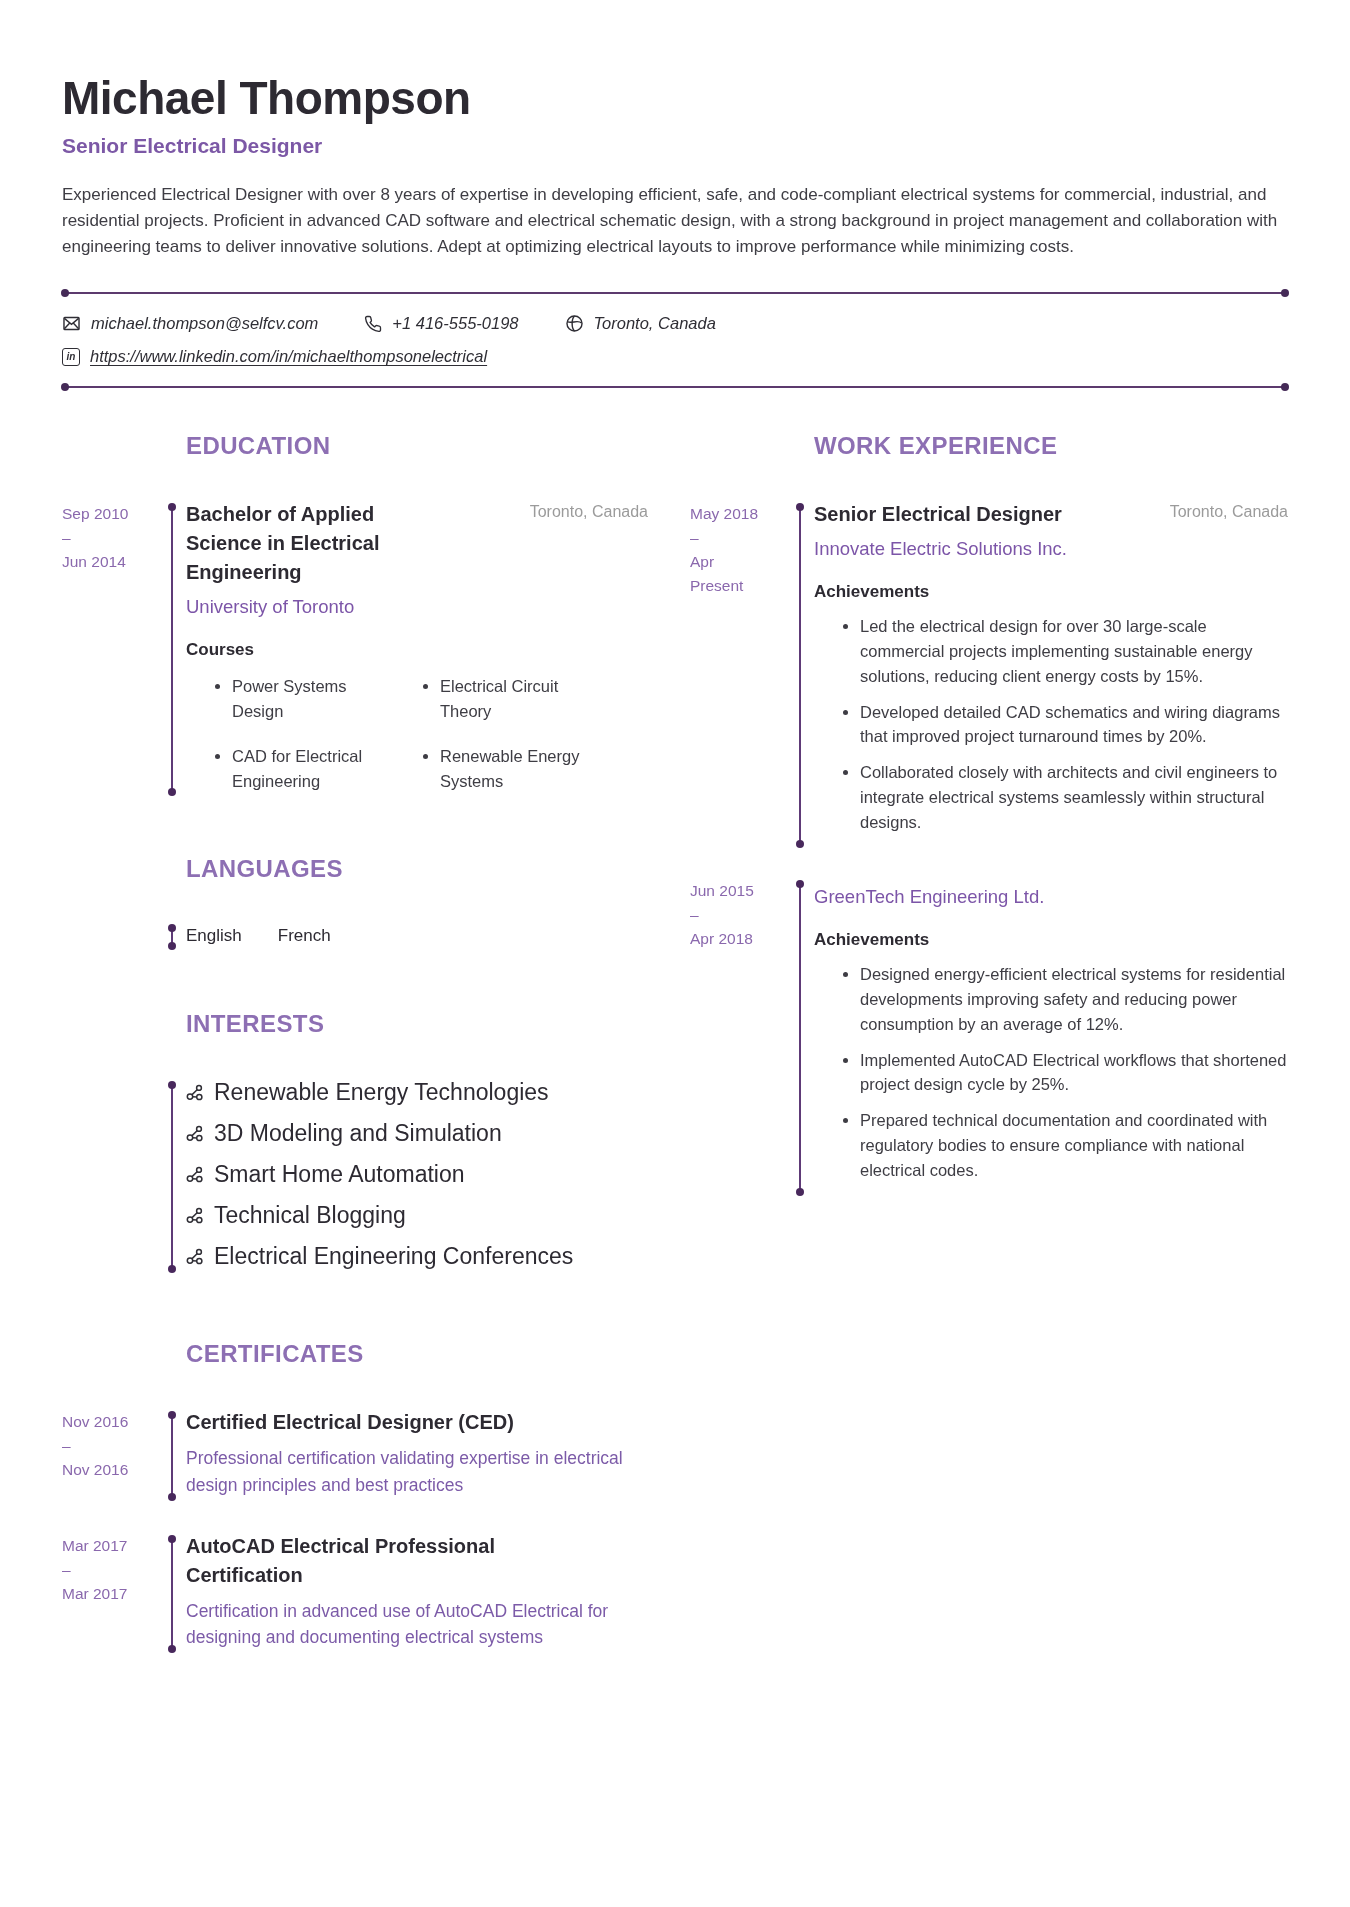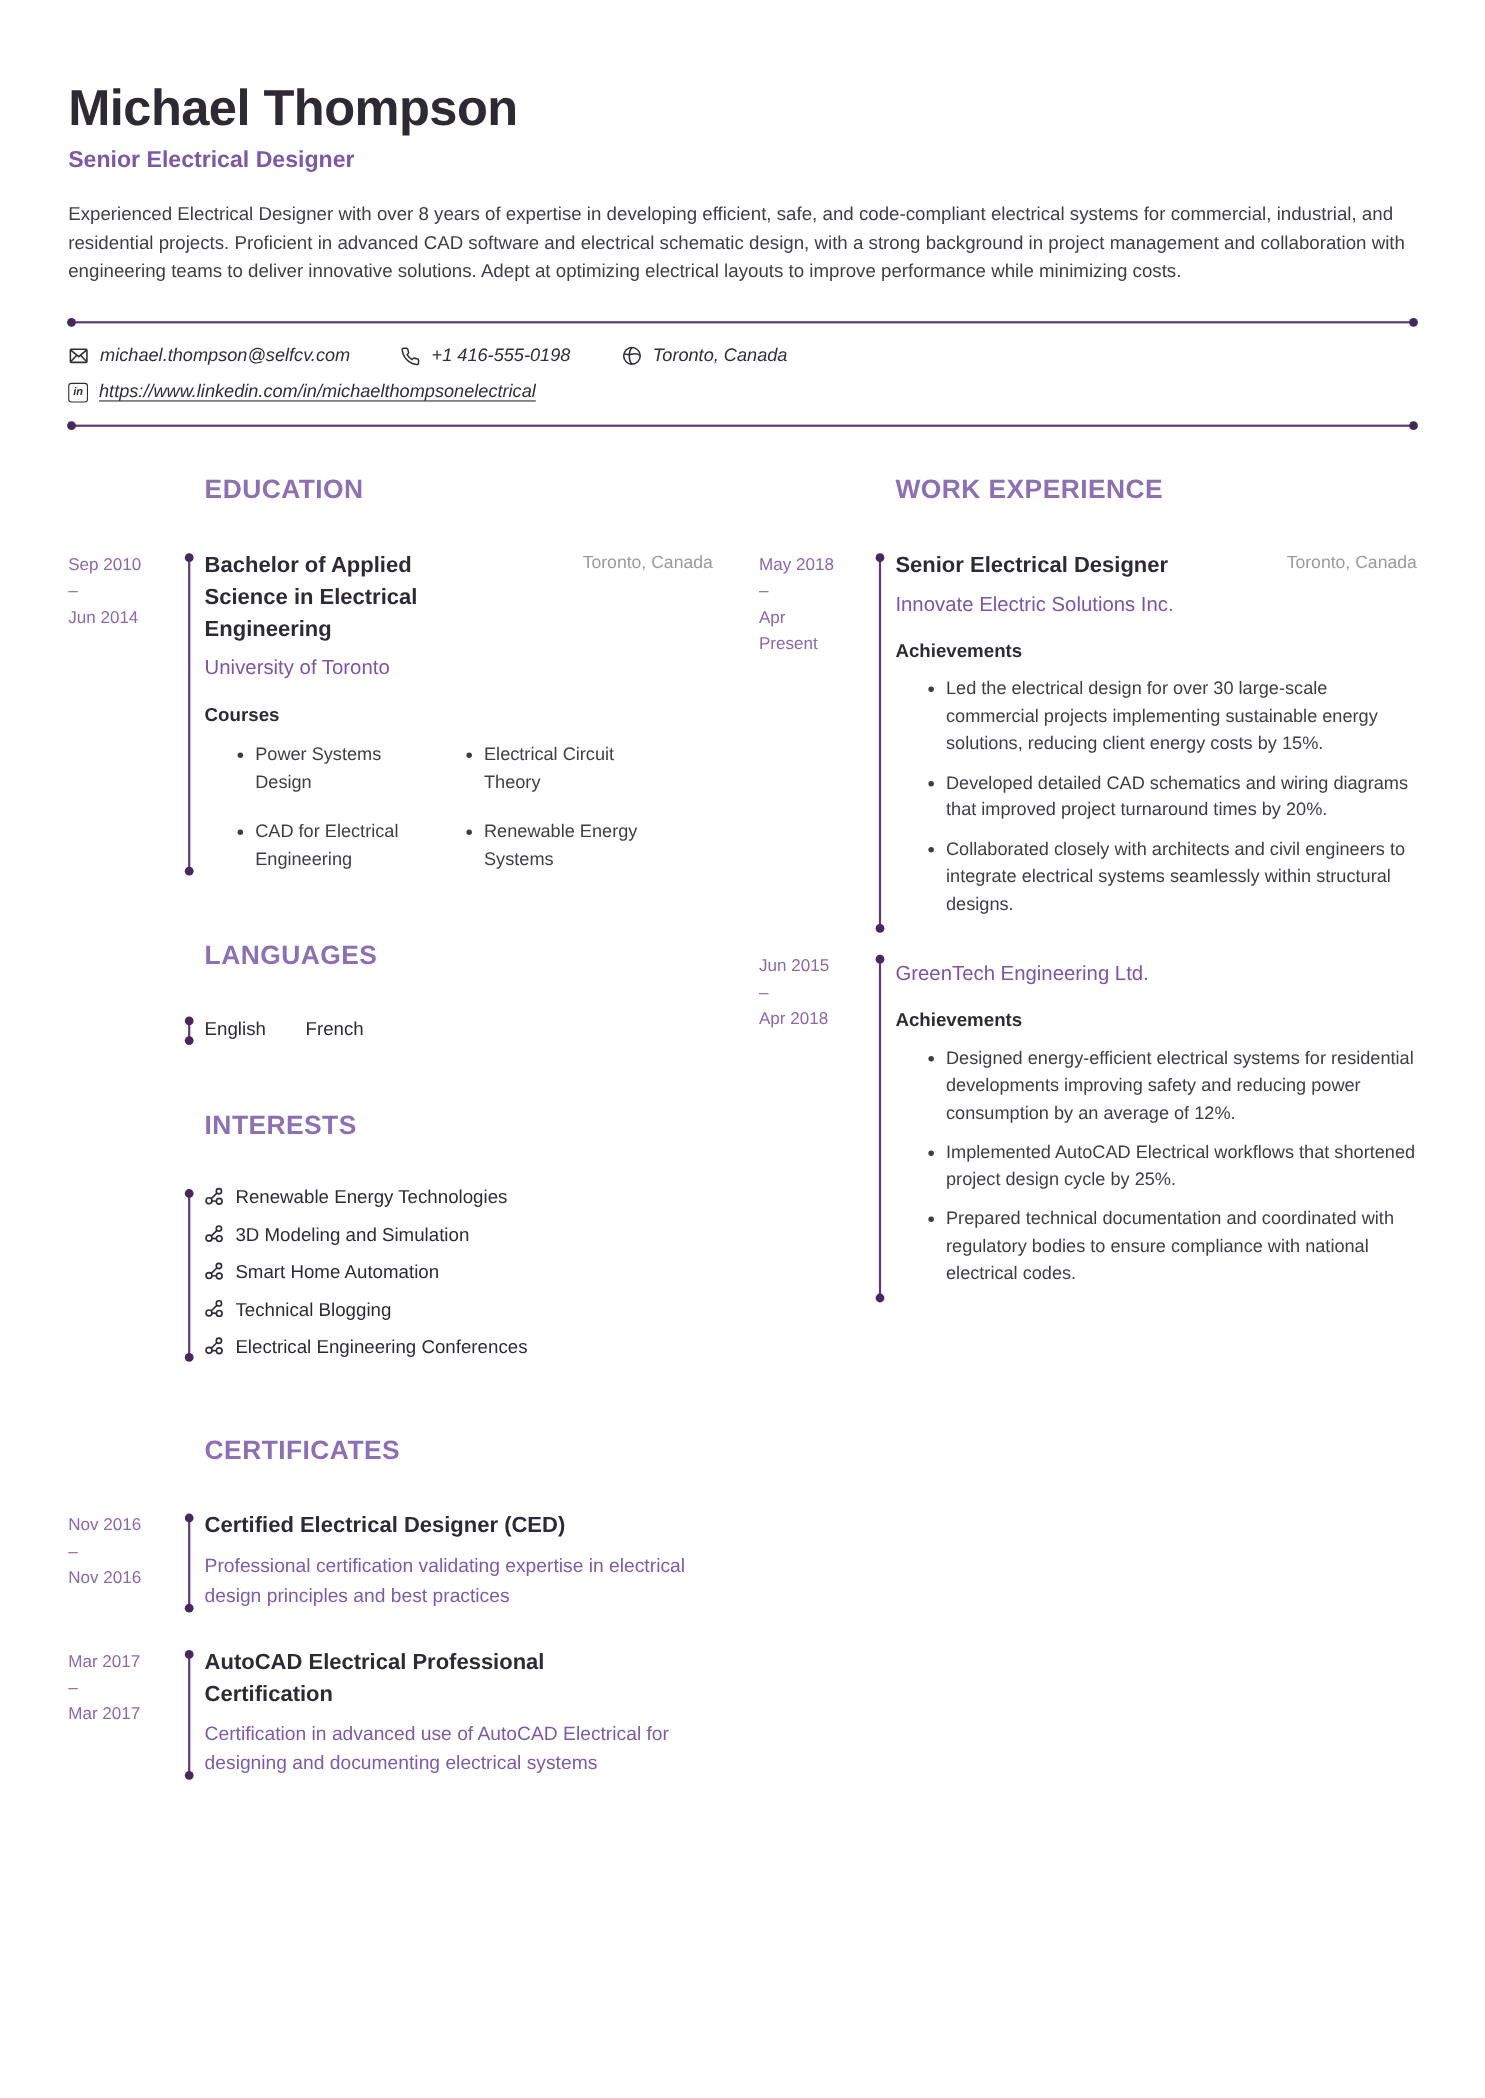--- a/index.html
+++ b/index.html
@@ -65,21 +65,21 @@
 
   ul.bullets { margin-top:12px; padding-left:46px; }
   ul.bullets li { font-size:16.5px; line-height:1.5; color:#3e3d44; margin-bottom:11px; }
 
   .courses-grid { display:grid; grid-template-columns:1fr 1fr; row-gap:20px; margin-top:14px; padding-left:46px; }
   .courses-grid li { list-style:disc; font-size:16.5px; line-height:1.5; color:#3e3d44; max-width:165px; }
 
   .lang-row { display:flex; gap:36px; font-size:17px; color:#2d2a32; padding-top:3px; }
 
   .interest-list { padding-top:1px; }
-  .interest-item { display:flex; gap:11px; font-size:17px; color:#2d2a32; margin-bottom:14px; }
+  .interest-item { display:flex; align-items:center; gap:11px; font-size:23px; color:#2d2a32; margin-bottom:14px; }
   .interest-item:last-child { margin-bottom:0; }
   .interest-item svg { flex:none; display:block; }
 
   .cert-desc { margin-top:8px; font-size:17.5px; line-height:1.5; color:#7c5ba8; }
 </style>
 </head>
 <body>
 
 <div class="page">
 
@@ -304,21 +304,21 @@
           <div class="org">Innovate Electric Solutions Inc.</div>
           <div class="sub-label">Achievements</div>
           <ul class="bullets">
             <li>Led the electrical design for over 30 large-scale commercial projects implementing sustainable energy solutions, reducing client energy costs by 15%.</li>
             <li>Developed detailed CAD schematics and wiring diagrams that improved project turnaround times by 20%.</li>
             <li>Collaborated closely with architects and civil engineers to integrate electrical systems seamlessly within structural designs.</li>
           </ul>
         </div>
       </div>
 
-      <div class="entry" style="margin-top:20px;">
+      <div class="entry" style="margin-top:32px;">
         <div class="dates">
           <div>Jun 2015</div>
           <div>–</div>
           <div>Apr 2018</div>
         </div>
         <div class="timeline">
           <span class="tl-line"></span>
             <span class="tl-dot top"></span>
             <span class="tl-dot bottom"></span>
         </div>

